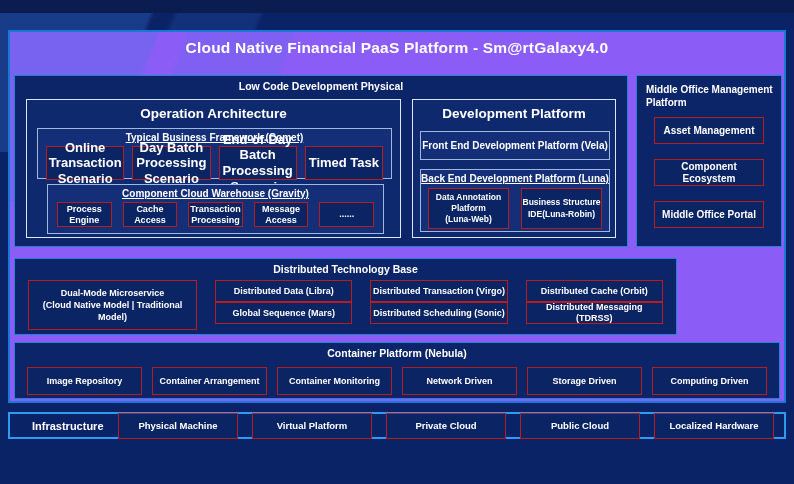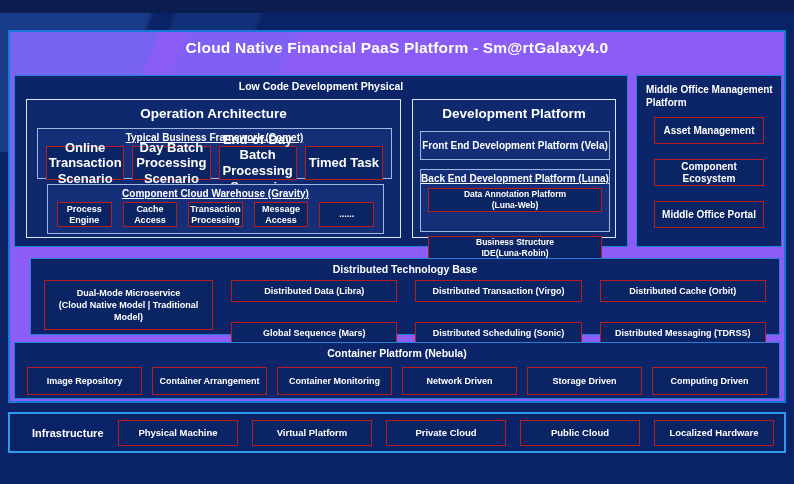--- a/index.html
+++ b/index.html
@@ -35,21 +35,21 @@
     position: absolute; top: 7px; left: 0; width: 100%;
     text-align: center; font-size: 15.5px; font-weight: bold; letter-spacing: 0.2px;
   }
 
   
   .panel { position: absolute; border: 1px solid #2580D8; background: #0C2569; }
   .panel-label { position: absolute; top: 4px; left: 0; width: 100%; text-align: center; font-size: 10.5px; font-weight: bold; }
 
   .lowcode   { left: 4px;   top: 43px;  width: 614px; height: 172px; }
   .midoffice { left: 626px; top: 43px;  width: 146px; height: 172px; }
-  .distrib   { left: 20px;   top: 226px; width: 750px; height: 77px;  }
+  .distrib   { left: 4px;   top: 226px; width: 663px; height: 77px;  }
   .contplat  { left: 4px;   top: 310px; width: 766px; height: 57px;  }
 
   
   .arch { position: absolute; border: 1px solid #DCE6F6; background: #0E296E; }
   .arch-title { margin-top: 6px; text-align: center; font-size: 13.5px; font-weight: bold; }
   .oa { left: 11px;  top: 23px; width: 375px; height: 139px; }
   .dp { left: 397px; top: 23px; width: 204px; height: 139px; }
 
   
   .sub { position: absolute; border: 1px solid #9FB8E0; background: #142F78; }
@@ -62,37 +62,37 @@
   .leaf {
     border: 1px solid #b91c1c; background: #0B2464;
     display: flex; flex-direction: column; align-items: center; justify-content: center;
     text-align: center; font-weight: bold; line-height: 1.2;
   }
   .row { display: flex; }
   .comet-row   { padding: 3px 8px 0;  gap: 8px;  }
   .comet-row .leaf   { flex: 1; height: 34px; font-size: 13px; }
   .gravity-row { padding: 3px 9px 0;  gap: 11px; }
   .gravity-row .leaf { flex: 1; height: 25px; font-size: 9px; }
-  .backend-row { padding: 4px 7px 0;  gap: 24px; flex-direction: column;  }
+  .backend-row { padding: 4px 7px 0;  gap: 12px;  }
   .backend-row .leaf { flex: 1; height: 41px; font-size: 8.5px; line-height: 1.3; }
 
   .mid-label { margin: 7px 0 0 9px; font-size: 10px; font-weight: bold; line-height: 1.3; }
   .mid-items { position: absolute; top: 41px; left: 17px; right: 17px; display: flex; flex-direction: column; gap: 15px; }
   .mid-items .leaf { height: 27px; font-size: 10px; }
 
   .dist-row { position: absolute; top: 21px; left: 13px; right: 13px; display: flex; gap: 18px; }
   .dualmode { width: 169px; height: 50px; flex: none; font-size: 9px; line-height: 1.35; padding: 0 5px; }
-  .dist-col { flex: 1; display: flex; flex-direction: column; gap: 20px; }
+  .dist-col { flex: 1; display: flex; flex-direction: column; gap: 0; }
   .dist-col .leaf { height: 22px; font-size: 9px; }
 
   .cont-row { position: absolute; top: 24px; left: 12px; right: 12px; display: flex; gap: 10px; }
   .cont-row .leaf { flex: 1; height: 28px; font-size: 9px; }
 
   .infra {
-    position: absolute; left: 8px; top: 412px; width: 778px; height: 41px;
+    position: absolute; left: 8px; top: 412px; width: 778px; height: 27px;
     border: 2px solid #2F9BF0; background: #0A2366;
     display: flex; align-items: center; gap: 14px; padding: 0 10px 0 22px;
   }
   .infra-label { font-size: 11px; font-weight: bold; flex: none; width: 72px; }
   .infra .leaf { flex: 1; height: 26px; font-size: 9.5px; }
 </style>
 </head>
 <body>
 
 <div class="page">

